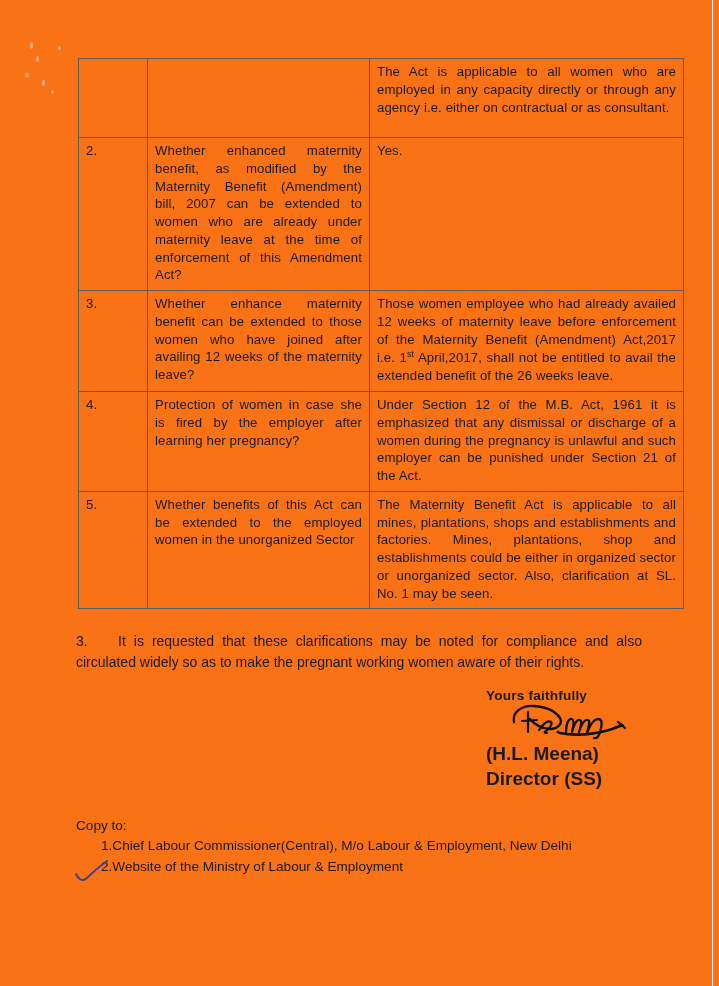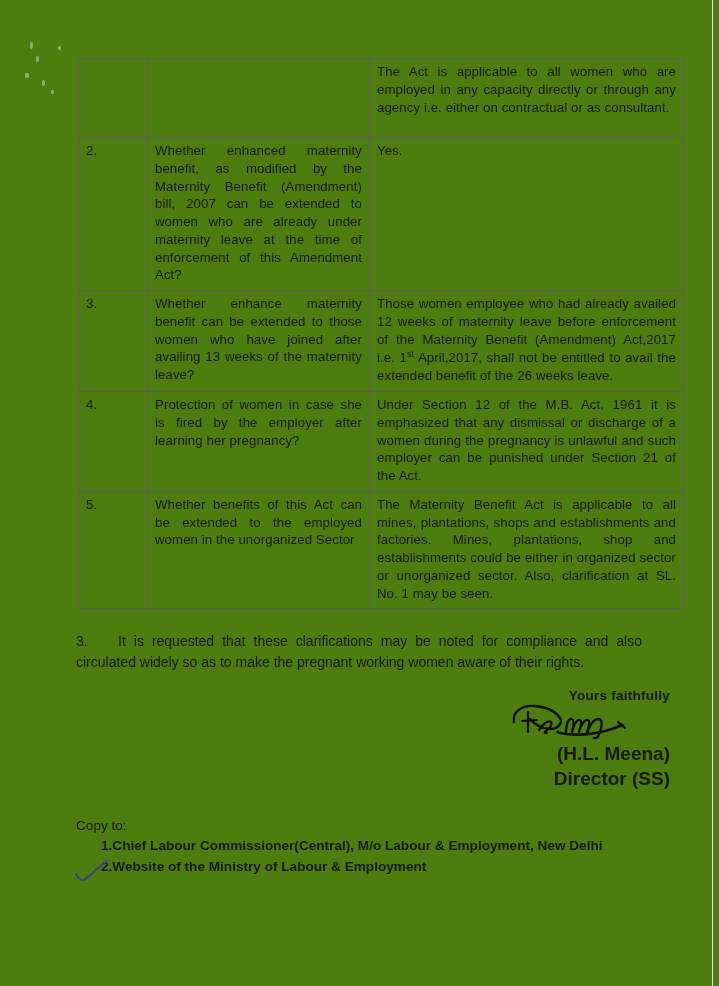--- a/index.html
+++ b/index.html
@@ -11,21 +11,21 @@
     width: 719px;
     height: 986px;
     position: relative;
     font-family: "Liberation Sans", sans-serif;
     color: #1a1a1a;
     overflow: hidden;
   }
   .page {
     position: absolute;
     inset: 0;
-    background: #4d7c0f;
+    background: #f97316;
   }
   
   .scan-edge-right {
     position: absolute;
     top: 0;
     right: 6px;
     width: 1px;
     height: 986px;
     background: #dfe6ee;
   }
@@ -76,21 +76,21 @@
     text-justify: inter-word;
   }
   .para .num { display: inline-block; width: 42px; }
 
   
   .sign-block {
     position: absolute;
     left: 470px;
     top: 688px;
     width: 200px;
-    text-align: right;
+    text-align: left;
   }
   .sign-yours {
     font-size: 13.6px;
     font-weight: bold;
     letter-spacing: .2px;
     margin-left: 16px;
   }
   .sign-mark {
     height: 36px;
     margin: 1px 0 1px 0;
@@ -117,21 +117,21 @@
   }
   .copy-list {
     margin: 0;
     padding: 0;
     list-style: none;
     font-size: 13.6px;
     line-height: 1.52;
     padding-left: 25px;
     position: relative;
   }
-  .copy-list li { white-space: nowrap; font-weight: bold; }
+  .copy-list li { white-space: nowrap; }
   .tick {
     position: absolute;
     left: -2px;
     top: 24px;
     width: 36px;
     height: 24px;
   }
 </style>
 </head>
 <body>
@@ -153,21 +153,21 @@
         <td class="col-q cell-empty"></td>
         <td class="col-a">The Act is applicable to all women who are employed in any capacity directly or through any agency i.e. either on contractual or as consultant.</td>
       </tr>
       <tr>
         <td class="col-sn">2.</td>
         <td class="col-q">Whether enhanced maternity benefit, as modified by the Maternity Benefit (Amendment) bill, 2007 can be extended to women who are already under maternity leave at the time of enforcement of this Amendment Act?</td>
         <td class="col-a ans-plain">Yes.</td>
       </tr>
       <tr>
         <td class="col-sn">3.</td>
-        <td class="col-q">Whether enhance maternity benefit can be extended to those women who have joined after availing 13 weeks of the maternity leave?</td>
+        <td class="col-q">Whether enhance maternity benefit can be extended to those women who have joined after availing 12 weeks of the maternity leave?</td>
         <td class="col-a"><span>Those women employee who had already availed 12 weeks of maternity leave before enforcement of the Maternity Benefit (Amendment) Act,2017 i.e. 1</span><sup class="ord">st</sup><span> April,2017, shall not be entitled to avail the extended benefit of the 26 weeks  leave.</span></td>
       </tr>
       <tr>
         <td class="col-sn">4.</td>
         <td class="col-q">Protection of women in case she is fired by the employer after learning her pregnancy?</td>
         <td class="col-a">Under  Section 12 of the M.B. Act, 1961 it is emphasized that any dismissal or discharge of a women during the pregnancy is unlawful and such employer can be punished under Section 21 of the Act.</td>
       </tr>
       <tr>
         <td class="col-sn">5.</td>
         <td class="col-q">Whether benefits of this Act can be extended to the employed women in the unorganized Sector</td>

